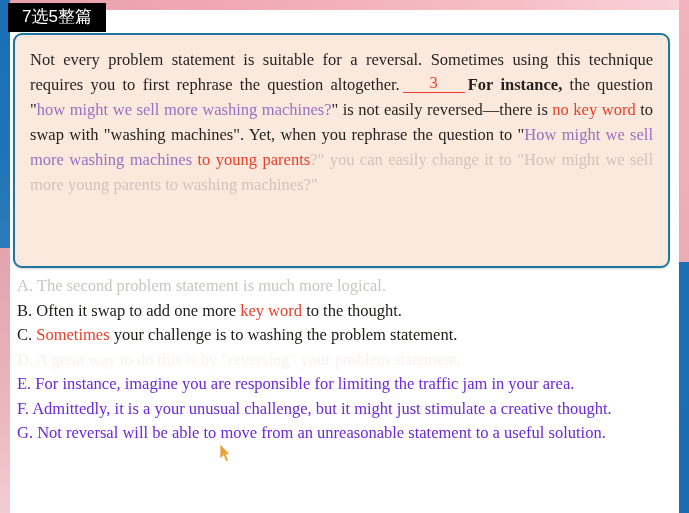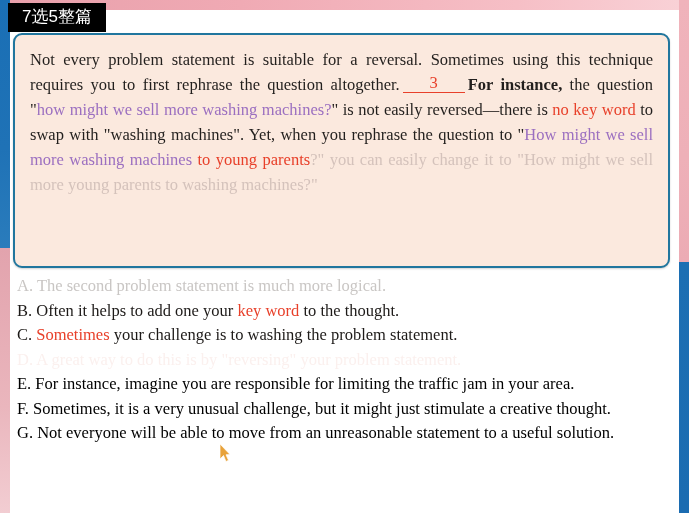--- a/index.html
+++ b/index.html
@@ -115,21 +115,21 @@
   }
   .option-row {
     font-size: 16.5px;
     line-height: 23.5px;
     color: #1d1a18;
     margin: 0 0 1px 0;
     text-align: left;
   }
   .opt-dim    { color: #c9c6c4; }
   .opt-ghost  { color: #fbf0ee; }
-  .opt-grey   { color: #000000; }
+  .opt-grey   { color: #6d28d9; }
 
   
   .cursor-arrow {
     position: absolute;
     left: 218px;
     top: 443px;
     width: 14px;
     height: 20px;
     z-index: 20;
   }
@@ -153,45 +153,45 @@
 
 <div class="options">
 
   <div class="option-row opt-dim">
     <span>A.</span>
     <span>The second problem statement is much more logical.</span>
   </div>
 
   <div class="option-row">
     <span>B.</span>
-    <span>Often it helps to add one your </span><span class="clr-red">key word</span><span> to the thought.</span>
+    <span>Often it swap to add one more </span><span class="clr-red">key word</span><span> to the thought.</span>
   </div>
 
   <div class="option-row">
     <span>C.</span>
     <span class="clr-red">Sometimes</span><span> your challenge is to washing the problem statement.</span>
   </div>
 
   <div class="option-row opt-ghost">
     <span>D.</span>
     <span>A great way to do this is by "reversing" your problem statement.</span>
   </div>
 
   <div class="option-row opt-grey">
     <span>E.</span>
     <span>For instance, imagine you are responsible for limiting the traffic jam in your area.</span>
   </div>
 
   <div class="option-row opt-grey">
     <span>F.</span>
-    <span>Sometimes, it is a very unusual challenge, but it might just stimulate a creative thought.</span>
+    <span>Admittedly, it is a your unusual challenge, but it might just stimulate a creative thought.</span>
   </div>
 
   <div class="option-row opt-grey">
     <span>G.</span>
-    <span>Not everyone will be able to move from an unreasonable statement to a useful solution.</span>
+    <span>Not reversal will be able to move from an unreasonable statement to a useful solution.</span>
   </div>
 
 </div>
 
 <svg class="cursor-arrow" viewBox="0 0 14 20">
   <path d="M2 1 L2 16 L5.5 12.5 L8 18.5 L10.5 17.3 L8 11.8 L12 11.5 Z" fill="#e8a23a" stroke="#ffffff" stroke-width="0.7"></path>
 </svg>
 
 </body></html>

